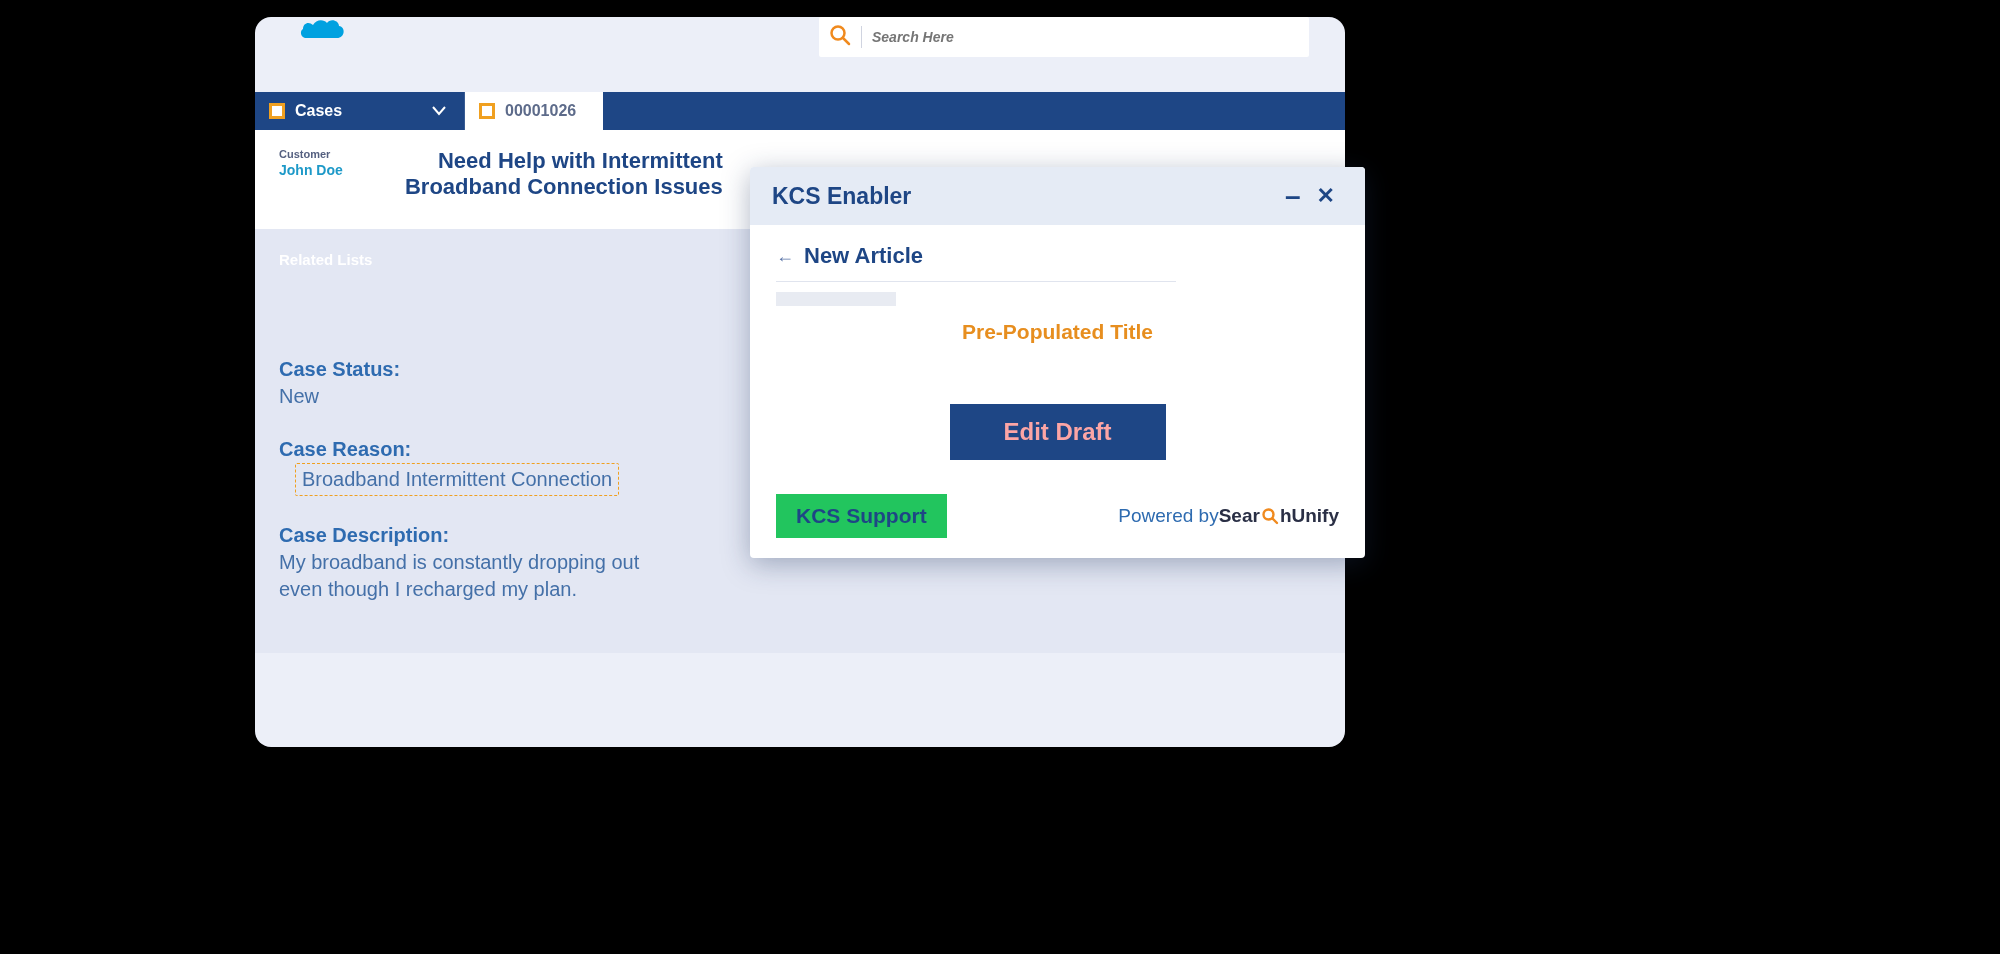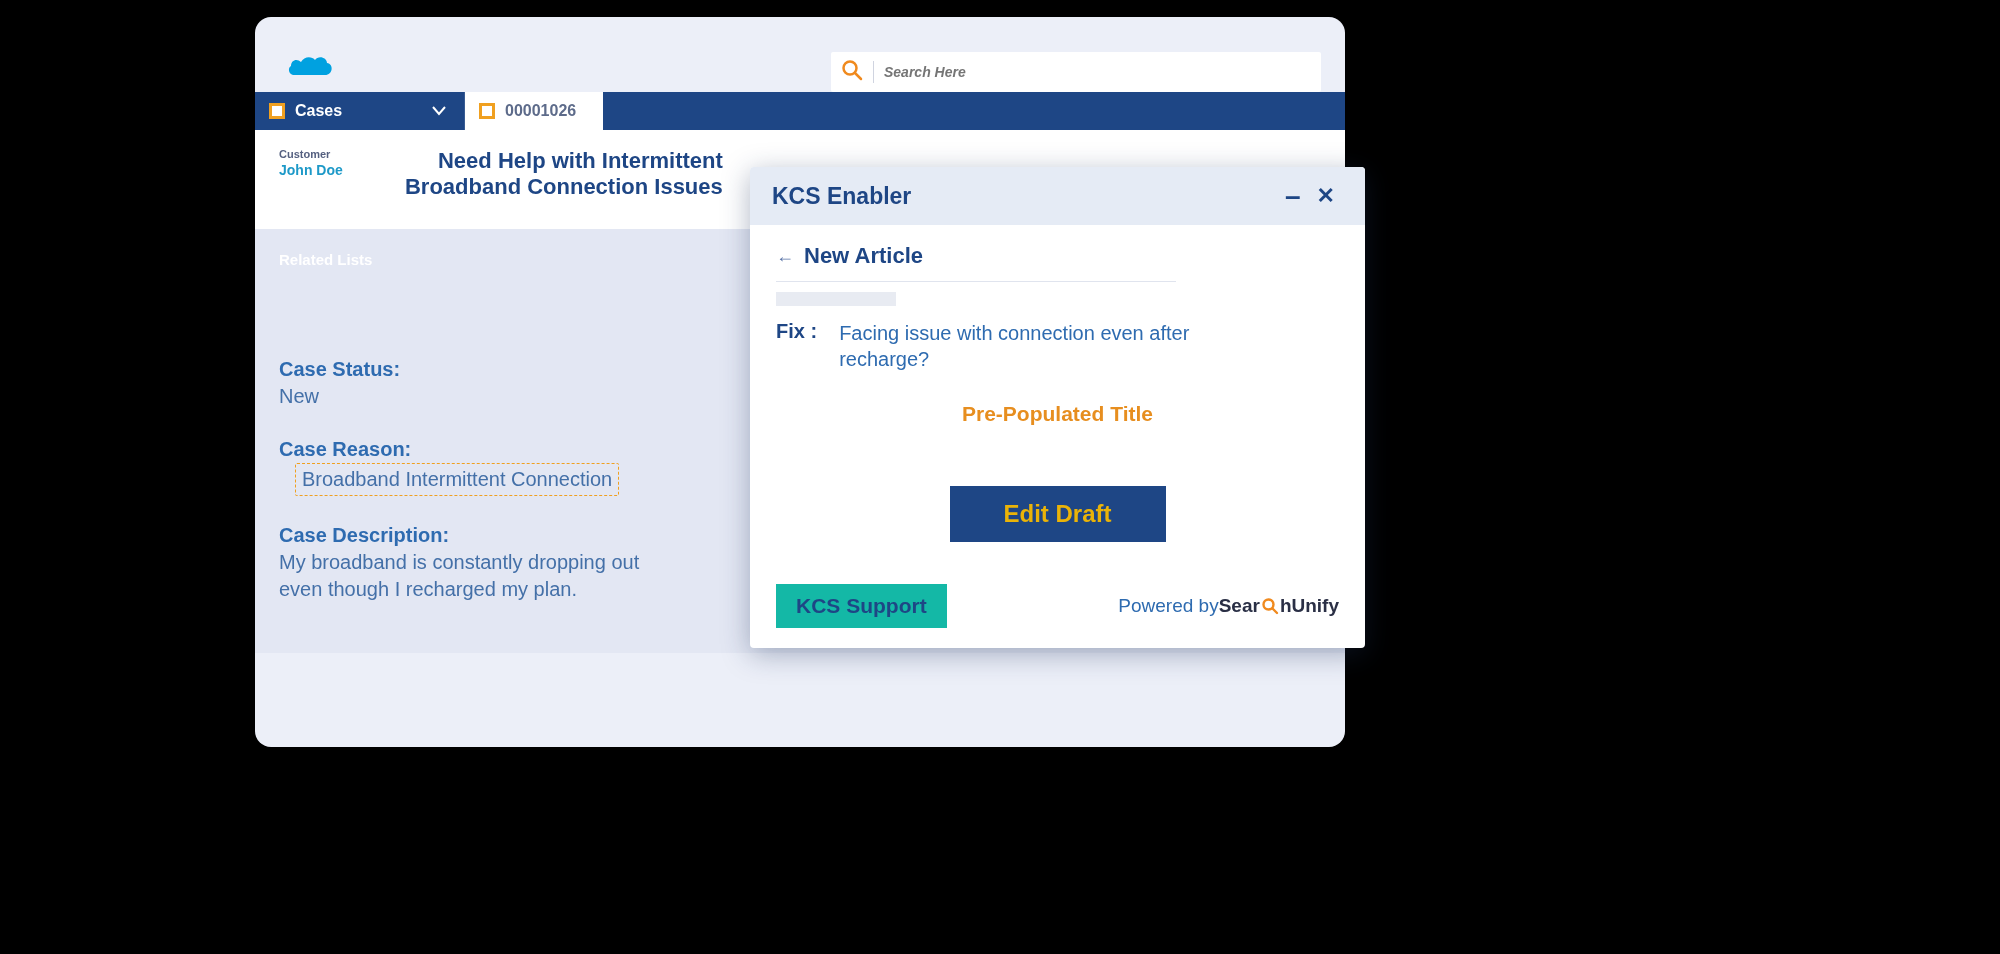--- a/index.html
+++ b/index.html
@@ -17,22 +17,22 @@
     width: 1090px;
     height: 730px;
     background: #eceff8;
     border-radius: 16px;
     box-shadow: 0 8px 24px rgba(0,0,0,0.4);
     overflow: visible;
   }
   .header-bar {
     height: 75px;
     display: flex;
-    align-items: flex-end;
-    padding: 0 24px;
+    align-items: flex-start;
+    padding: 0 36px;
   }
   .cloud-logo {
     margin-left: 8px;
   }
   .search-box {
     background: #fff;
     margin-left: auto;
     display: flex;
     align-items: center;
     height: 40px;
@@ -254,36 +254,36 @@
   }
   .prepop {
     text-align: center;
     font-size: 21px;
     font-weight: 800;
     color: #e78e1f;
     margin-bottom: 60px;
   }
   .edit-btn {
     background: #1e4685;
-    color: #eab308;
+    color: #fca5a5;
     font-size: 24px;
     font-weight: 800;
     border: none;
     padding: 14px 54px;
     display: block;
-    margin: 0 auto 20px auto;
+    margin: 0 auto 12px auto;
     cursor: pointer;
   }
   .kcs-footer {
     display: flex;
     align-items: center;
     padding: 10px 26px 20px 26px;
   }
   .kcs-support {
-    background: #14b8a6;
+    background: #22c55e;
     color: #1e4685;
     font-size: 21px;
     font-weight: 800;
     padding: 10px 20px;
   }
   .powered {
     margin-left: auto;
     display: flex;
     align-items: center;
     font-size: 19px;
@@ -380,24 +380,20 @@
       <span class="kcs-title">KCS Enabler</span>
       <span class="kcs-min">–</span>
       <span class="kcs-close">✕</span>
     </div>
     <div class="kcs-body">
       <div class="new-article-row">
         <span class="back-arrow">←</span>
         <span class="new-article">New Article</span>
       </div>
       <div class="placeholder-bar"></div>
-      <div class="fix-row">
-        <span class="fld-label">Fix :</span>
-        <span class="fix-text">Facing issue with connection even after recharge?</span>
-      </div>
       <div class="prepop">Pre-Populated Title</div>
       <button class="edit-btn">Edit Draft</button>
     </div>
     <div class="kcs-footer">
       <span class="kcs-support">KCS Support</span>
       <span class="powered">
         <span class="powered-by">Powered by</span>
         <span class="su-logo">
           <span>Sear</span>
           <span class="o-icon">

